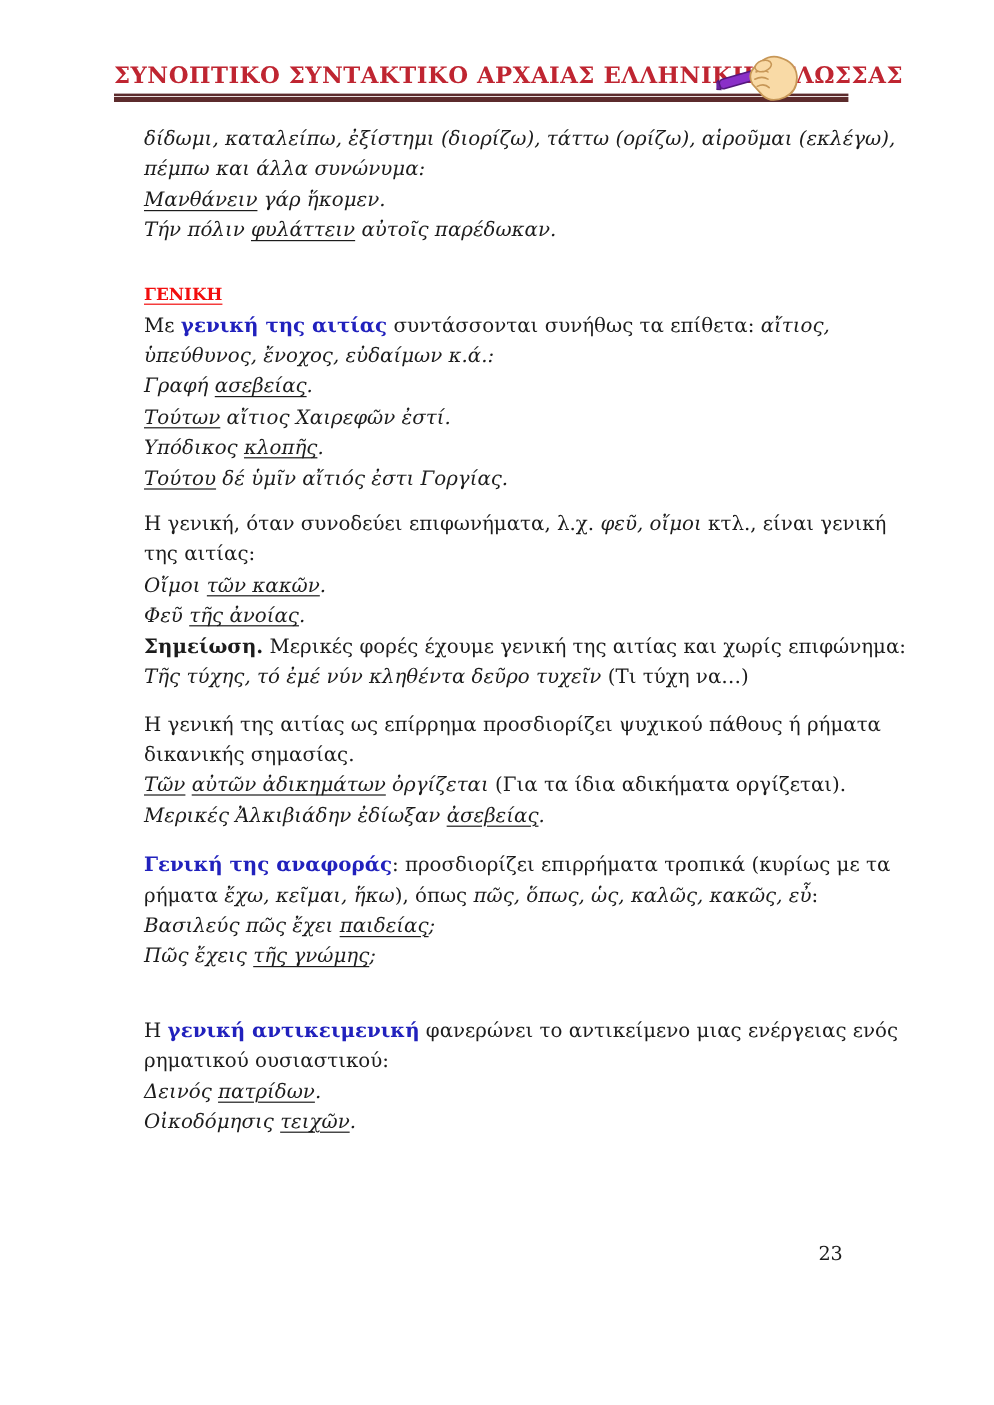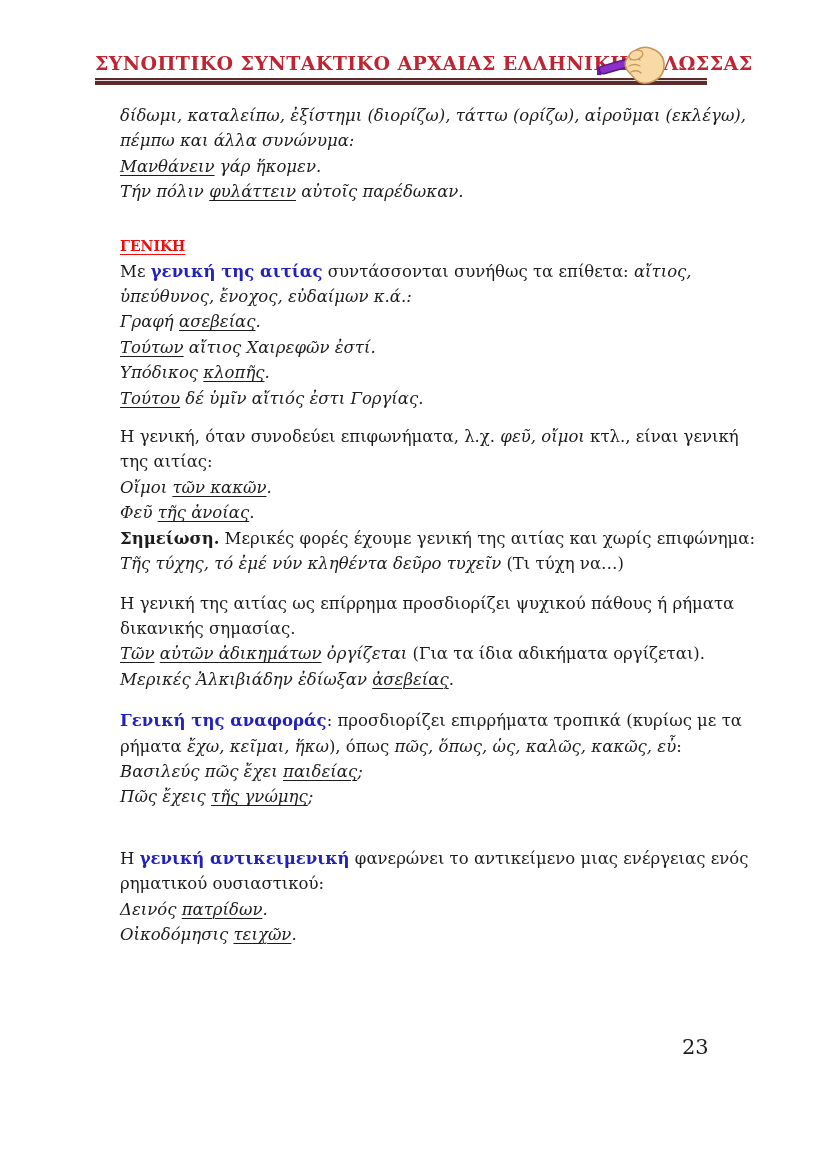--- a/index.html
+++ b/index.html
@@ -53,21 +53,21 @@
   .line{white-space:nowrap;}
   .heading-line{font-size:14px;line-height:26px;}
   .run{white-space:pre;}
   .it{font-style:italic;}
   .bd{font-weight:bold;}
   .ul{text-decoration:underline;text-underline-offset:2.5px;text-decoration-thickness:1px;}
   .c-blue{color:var(--accent-blue);}
   .c-red{color:var(--heading-red);}
   .page-number{
     position:absolute;left:682px;top:1035px;
-    font-size:21px;
+    font-size:16px;
   }
 </style>
 </head>
 <body>
 
 <div class="page">
 
   <div class="header">
     <div class="header-title">ΣΥΝΟΠΤΙΚΟ ΣΥΝΤΑΚΤΙΚΟ ΑΡΧΑΙΑΣ ΕΛΛΗΝΙΚΗΣ ΓΛΩΣΣΑΣ</div>
     <span class="header-icon">

